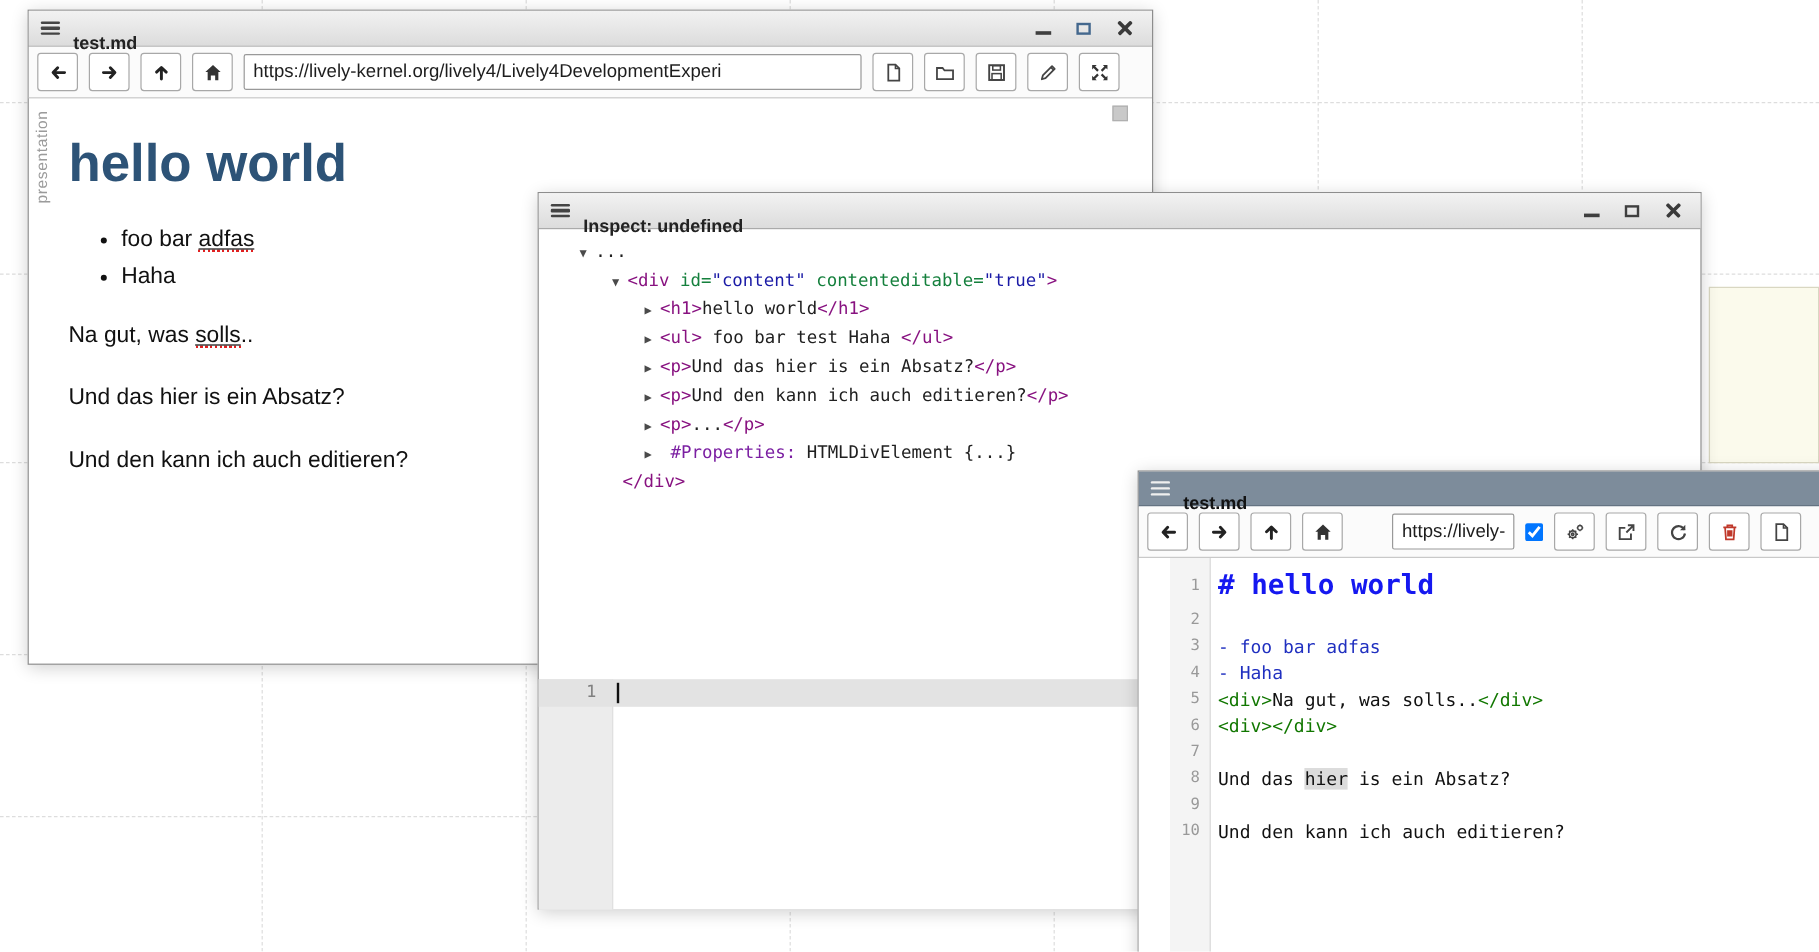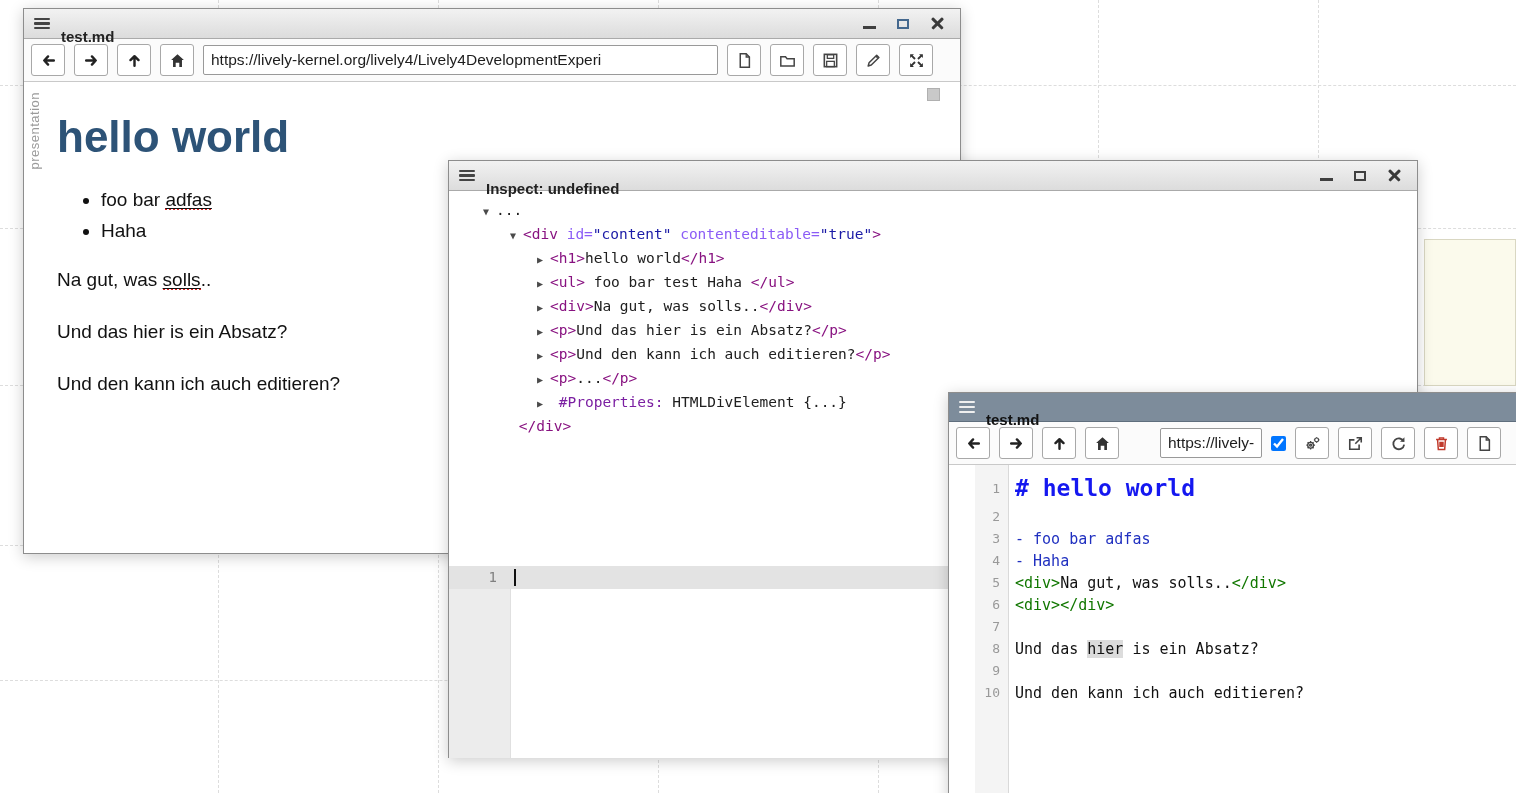--- a/index.html
+++ b/index.html
@@ -77,21 +77,21 @@
   }
   .scroll-thumb { position: absolute; top: 6px; right: 20px; width: 13px; height: 13px;
                   background: #c9c9c9; border: 1px solid #b0b0b0; cursor: pointer; }
   
   .insp-content { position: relative; height: 567px;
                   font-family: "DejaVu Sans Mono", monospace; font-size: 14.5px; color: #202020; }
   #insp-tree { padding: 8px 0 0 34px; line-height: 22px; }
   .tree-line { white-space: pre; cursor: default; }
   .c-arrow { color: #4a4a4a; font-size: 10px; display: inline-block; width: 13px; }
   .c-tag { color: #881280; }
-  .c-attr { color: #8b5cf6; }
+  .c-attr { color: #15803d; }
   .c-val { color: #1a1aa6; }
   .c-prop { color: #7b1fa2; }
   .insp-editor { position: absolute; left: 0; right: 0; top: 375px; bottom: 0; background: #fff; }
   .insp-gutter { position: absolute; left: 0; top: 0; bottom: 0; width: 62px;
                  background: #ececec; border-right: 1px solid #e0e0e0; }
   .insp-activeline { position: absolute; left: 0; right: 0; top: 0; height: 23px; background: #e3e3e3; }
   .insp-ln { position: absolute; left: 0; width: 48px; text-align: right;
              color: #808080; font-size: 14px; line-height: 23px; }
   .insp-cursor { position: absolute; left: 65px; top: 3px; width: 2px; height: 17px; background: #111; }
   
@@ -239,21 +239,20 @@
             <i class="x2"></i>
           </span>
       </span>
     </header>
     <div class="insp-content">
       <div id="insp-tree">
           <div class="tree-line" style="padding-left: 0px;"><span class="c-arrow">▼</span><span class="c-plain">...</span></div>
           <div class="tree-line" style="padding-left: 27px;"><span class="c-arrow">▼</span><span class="c-tag">&lt;div</span><span class="c-attr"> id=</span><span class="c-val">"content"</span><span class="c-attr"> contenteditable=</span><span class="c-val">"true"</span><span class="c-tag">&gt;</span></div>
           <div class="tree-line" style="padding-left: 54px;"><span class="c-arrow">▶</span><span class="c-tag">&lt;h1&gt;</span><span class="c-plain">hello world</span><span class="c-tag">&lt;/h1&gt;</span></div>
           <div class="tree-line" style="padding-left: 54px;"><span class="c-arrow">▶</span><span class="c-tag">&lt;ul&gt;</span><span class="c-plain"> foo bar test Haha </span><span class="c-tag">&lt;/ul&gt;</span></div>
-          <div class="tree-line" style="padding-left: 54px;"><span class="c-arrow">▶</span><span class="c-tag">&lt;div&gt;</span><span class="c-plain">Na gut, was solls..</span><span class="c-tag">&lt;/div&gt;</span></div>
           <div class="tree-line" style="padding-left: 54px;"><span class="c-arrow">▶</span><span class="c-tag">&lt;p&gt;</span><span class="c-plain">Und das hier is ein Absatz?</span><span class="c-tag">&lt;/p&gt;</span></div>
           <div class="tree-line" style="padding-left: 54px;"><span class="c-arrow">▶</span><span class="c-tag">&lt;p&gt;</span><span class="c-plain">Und den kann ich auch editieren?</span><span class="c-tag">&lt;/p&gt;</span></div>
           <div class="tree-line" style="padding-left: 54px;"><span class="c-arrow">▶</span><span class="c-tag">&lt;p&gt;</span><span class="c-plain">...</span><span class="c-tag">&lt;/p&gt;</span></div>
           <div class="tree-line" style="padding-left: 54px;"><span class="c-arrow">▶</span><span class="c-prop"> #Properties:</span><span class="c-plain"> HTMLDivElement {...}</span></div>
           <div class="tree-line" style="padding-left: 27px;"><span class="c-plain"> </span><span class="c-tag">&lt;/div&gt;</span></div>
         </div>
       <div class="insp-editor">
         <div class="insp-gutter"></div>
         <div class="insp-activeline">
           <span class="insp-ln">1</span>

